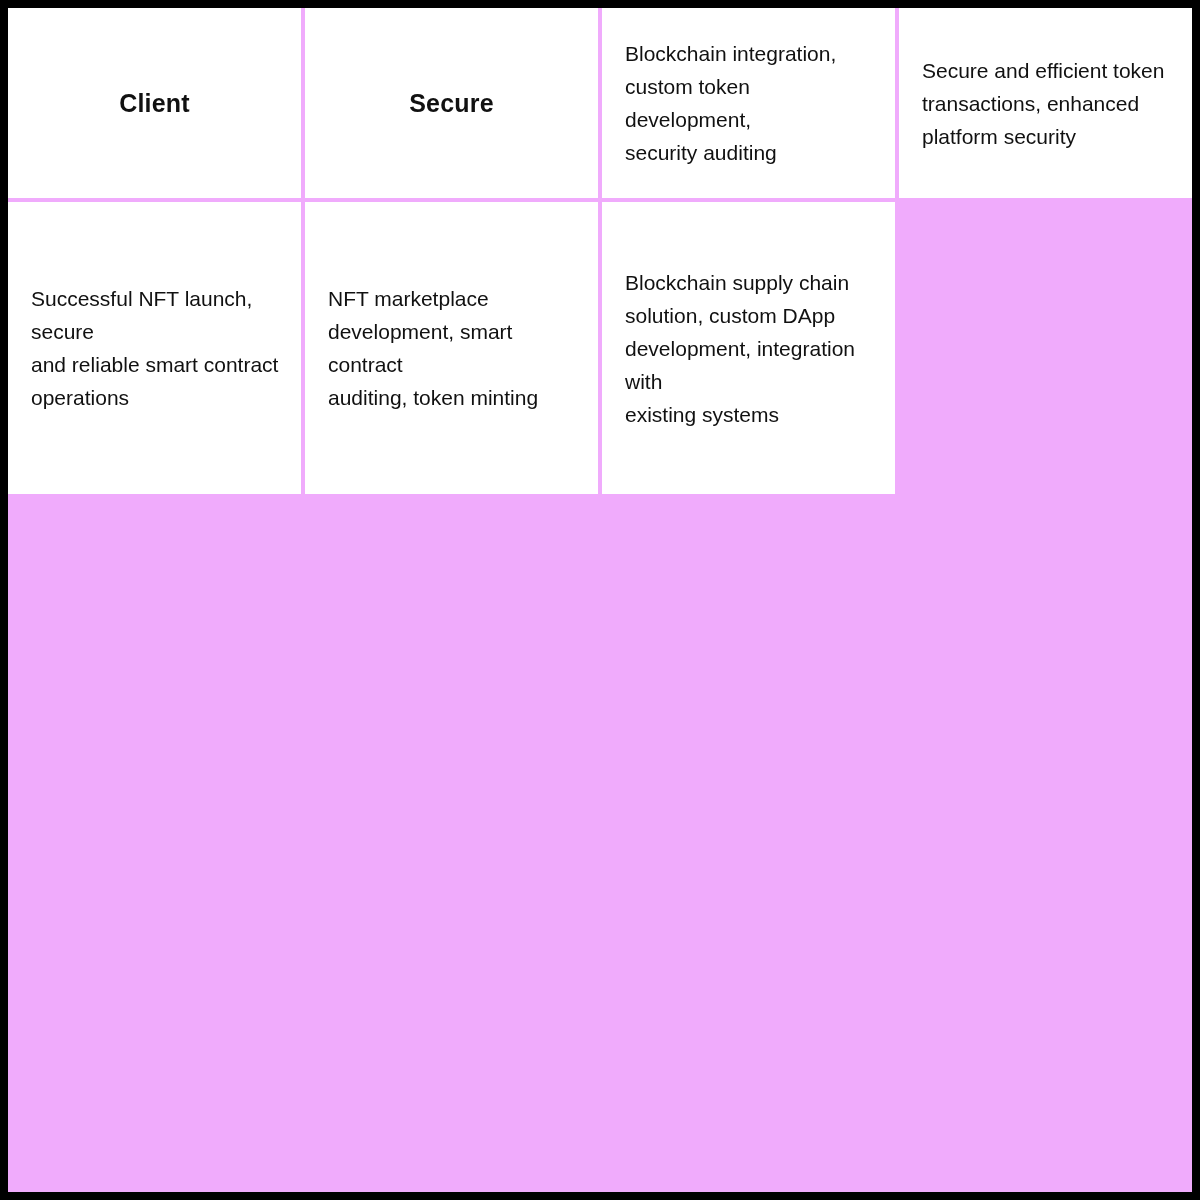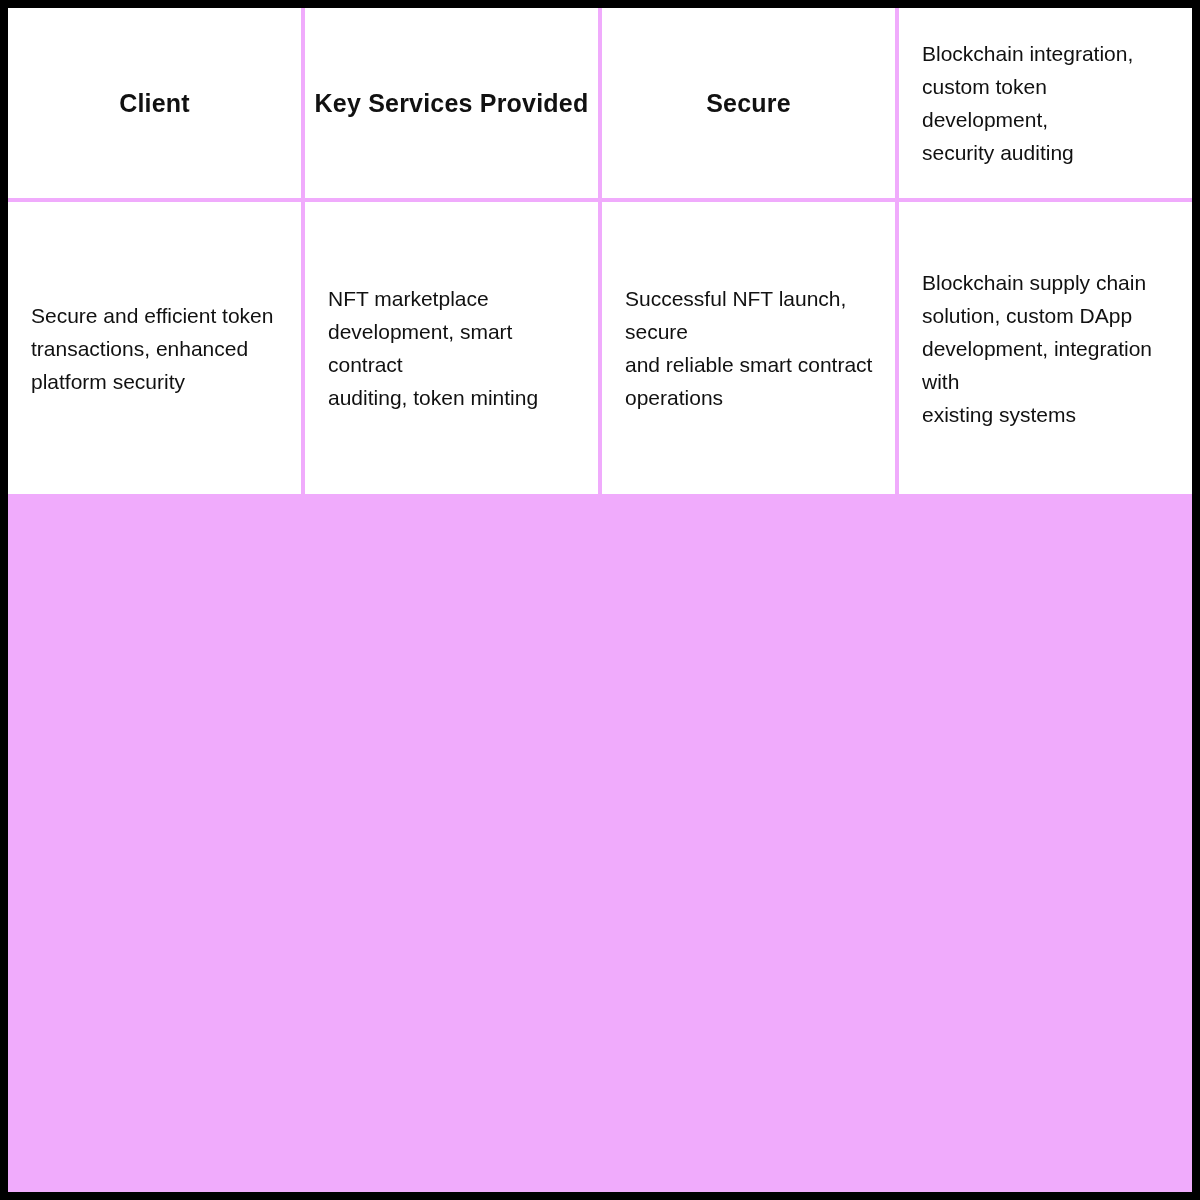--- a/index.html
+++ b/index.html
@@ -43,35 +43,34 @@
     padding: 0 18px 0 23px;
     white-space: pre-line;
   }
 </style>
 </head>
 <body>
 
 <div class="case-table">
 
   <div class="cell header">Client</div>
-  <div class="cell header">Key Services Provided</div>
   <div class="cell header">Secure</div>
 
   <div class="cell body">Blockchain integration,
 custom token development,
 security auditing</div>
   <div class="cell body">Secure and efficient token
 transactions, enhanced
 platform security</div>
 
+  <div class="cell body">Successful NFT launch, secure
+and reliable smart contract
+operations</div>
   <div class="cell body">NFT marketplace
 development, smart contract
 auditing, token minting</div>
-  <div class="cell body">Successful NFT launch, secure
-and reliable smart contract
-operations</div>
 
   <div class="cell body">Blockchain supply chain
 solution, custom DApp
 development, integration with
 existing systems</div>
 
 </div>
 
 </body></html>

